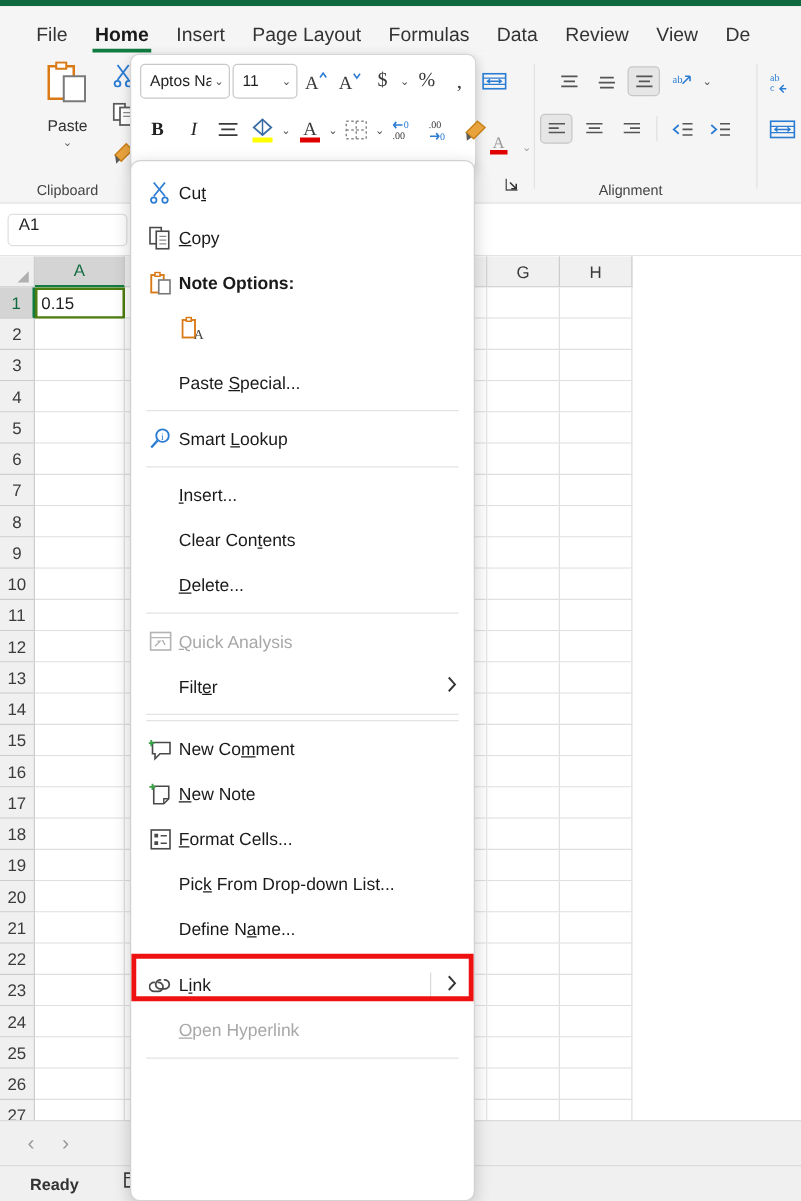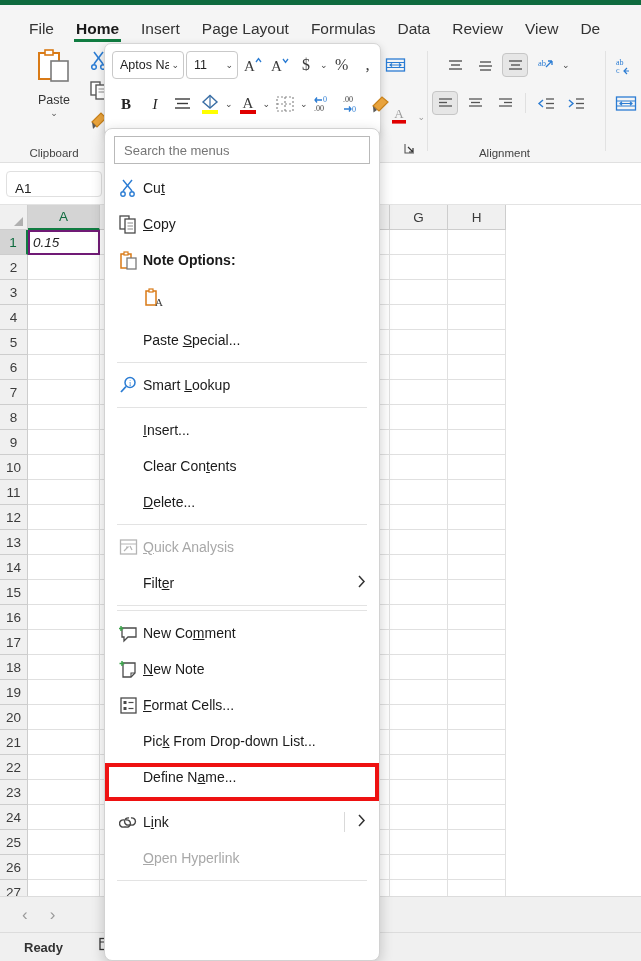--- a/index.html
+++ b/index.html
@@ -105,21 +105,21 @@
 
   
   .fbar {
     position: absolute; left: 0; top: 163px; width: 641px; height: 42px;
     background: #ffffff; border-bottom: 1px solid #e3e3e3;
     display: flex; align-items: center;
   }
   .namebox {
     margin-left: 6px; width: 96px; height: 26px;
     border: 1px solid #e0e0e0; border-radius: 4px; background: #fff;
-    display: flex; align-items: flex-end; padding-left: 8px;
+    display: flex; align-items: flex-start; padding-left: 8px;
     font-size: 13.5px; color: #222;
   }
 
   
   .grid-wrap { position: absolute; left: 0; top: 205px; width: 641px; height: 691px; overflow: hidden; background:#fff; }
   .colhdr-row { position: absolute; left: 0; top: 0; height: 25px; width: 641px; display: flex; }
   .corner {
     width: 28px; height: 25px; background: #f0f0f0;
     border-right: 1px solid #cdcdcd; border-bottom: 1px solid #cdcdcd;
     position: relative;
@@ -149,23 +149,22 @@
   }
   .rowhdr.sel { background: #d4d4d4; color: #0f6b3f; border-right: 2px solid #107c41; }
   .cell {
     width: 58px; height: 25px; background: #fff;
     border-right: 1px solid #e0e0e0; border-bottom: 1px solid #e0e0e0;
     font-size: 13.5px; color: #222;
     display: flex; align-items: center; padding-left: 4px;
   }
   .cell.w-a { width: 72px; }
   .cell.active {
-    border: 2px solid #701a75;
+    border: 2px solid #4d7c0f;
     padding-left: 3px;
-    font-style: italic;
   }
 
   
   .sheetbar {
     position: absolute; left: 0; top: 896px; width: 641px; height: 36px;
     background: #f0f0f0; border-top: 1px solid #dcdcdc;
     display: flex; align-items: center; padding-left: 22px; gap: 22px;
   }
   .navarrow { font-size: 17px; color: #9a9a9a; }
 
@@ -842,23 +841,20 @@
       <svg width="20" height="16" viewBox="0 0 20 16">
         <rect x="1" y="1.5" width="14" height="11" fill="none" stroke="#333" stroke-width="1.3"></rect>
         <line x1="1" y1="5" x2="15" y2="5" stroke="#333" stroke-width="1"></line>
         <circle cx="14.5" cy="11" r="4" fill="#fff" stroke="#333" stroke-width="1.3"></circle>
         <circle cx="14.5" cy="11" r="2" fill="#333"></circle>
       </svg>
     </span>
   </div>
 
   <div class="ctxmenu">
-    <div class="ctx-search">
-      <span>Search the menus</span>
-    </div>
     <div id="ctxitems">
         <div class="ctx-item">
           <span class="ctx-ico">
             <svg width="18" height="19" viewBox="0 0 18 19">
               <line x1="4" y1="1" x2="13" y2="12" stroke="#2b7cd3" stroke-width="1.4"></line>
               <line x1="13" y1="1" x2="4" y2="12" stroke="#2b7cd3" stroke-width="1.4"></line>
               <circle cx="4" cy="15" r="2.2" fill="none" stroke="#2b7cd3" stroke-width="1.4"></circle>
               <circle cx="13" cy="15" r="2.2" fill="none" stroke="#2b7cd3" stroke-width="1.4"></circle>
             </svg>
           </span>

